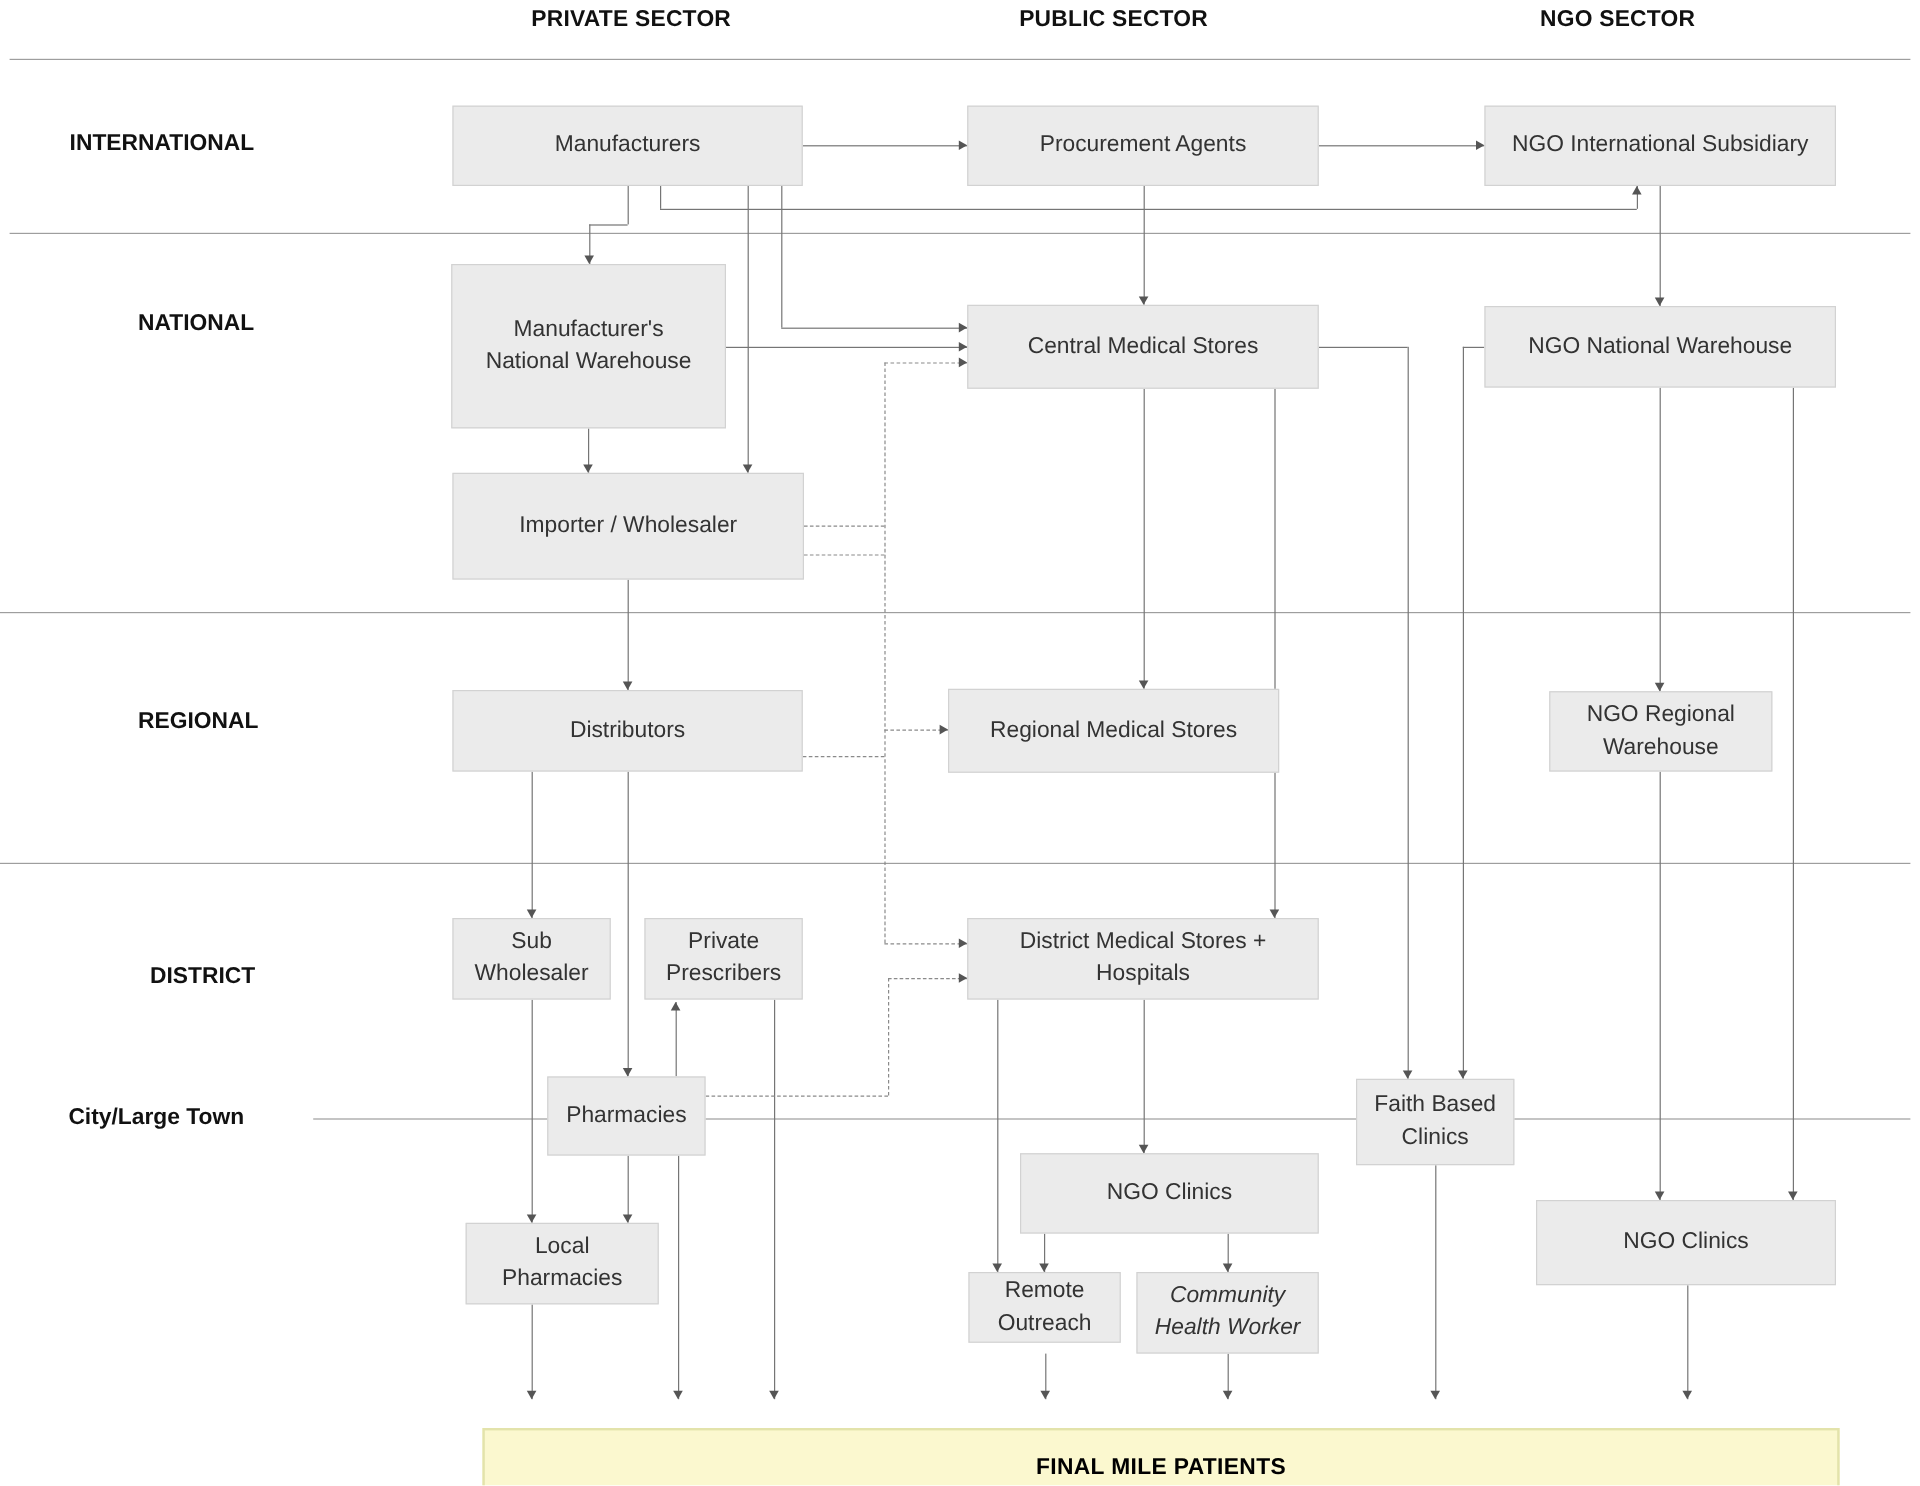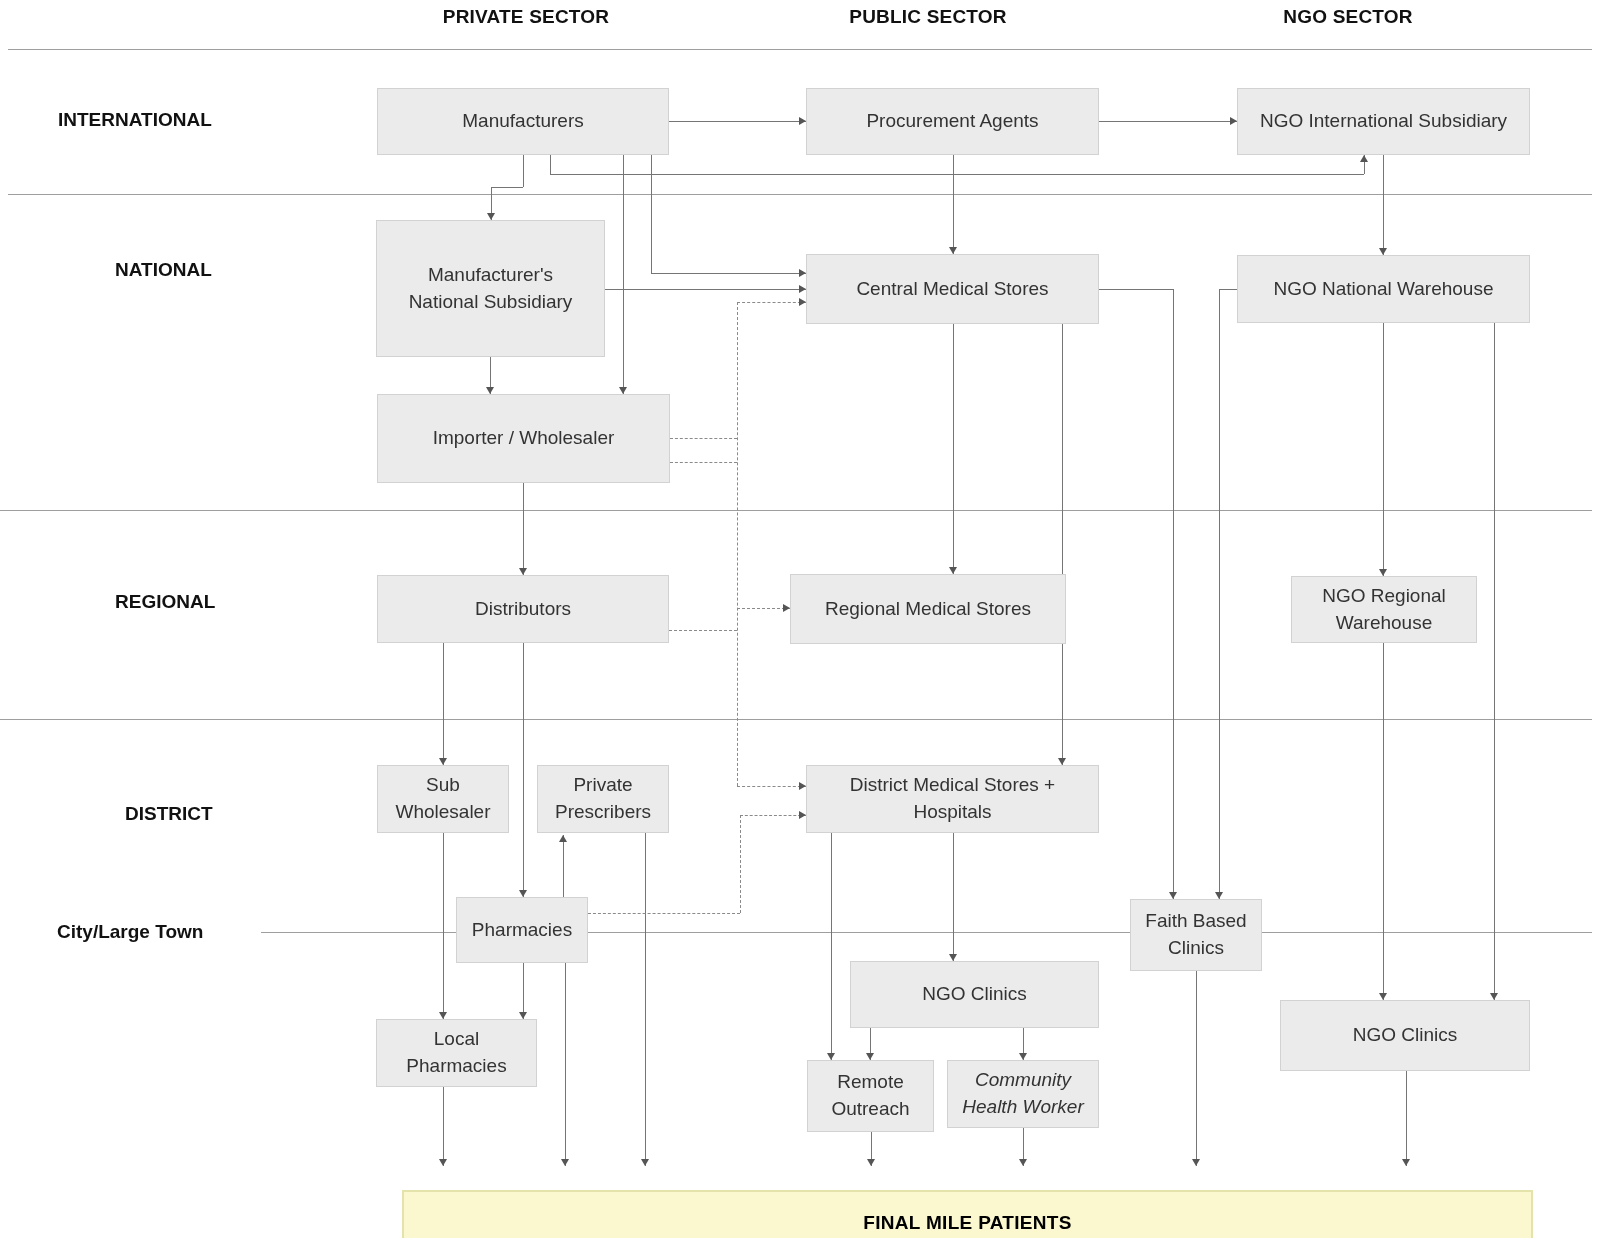--- a/index.html
+++ b/index.html
@@ -125,39 +125,39 @@
     <div class="sector-header" style="left: 1348px; top: 6px;">NGO SECTOR</div>
     <div class="level-label" style="left: 58px; top: 105px;">INTERNATIONAL</div>
     <div class="level-label" style="left: 115px; top: 255px;">NATIONAL</div>
     <div class="level-label" style="left: 115px; top: 587px;">REGIONAL</div>
     <div class="level-label" style="left: 125px; top: 799px;">DISTRICT</div>
     <div class="level-label" style="left: 57px; top: 917px;">City/Large Town</div>
     <div class="node" style="left: 377px; top: 88px; width: 292px; height: 67px;">Manufacturers</div>
     <div class="node" style="left: 806px; top: 88px; width: 293px; height: 67px;">Procurement Agents</div>
     <div class="node" style="left: 1237px; top: 88px; width: 293px; height: 67px;">NGO International Subsidiary</div>
     <div class="node" style="left: 376px; top: 220px; width: 229px; height: 137px;">Manufacturer's
-National Subsidiary</div>
+National Warehouse</div>
     <div class="node" style="left: 806px; top: 254px; width: 293px; height: 70px;">Central Medical Stores</div>
     <div class="node" style="left: 1237px; top: 255px; width: 293px; height: 68px;">NGO National Warehouse</div>
     <div class="node" style="left: 377px; top: 394px; width: 293px; height: 89px;">Importer / Wholesaler</div>
     <div class="node" style="left: 377px; top: 575px; width: 292px; height: 68px;">Distributors</div>
     <div class="node" style="left: 790px; top: 574px; width: 276px; height: 70px;">Regional Medical Stores</div>
     <div class="node" style="left: 1291px; top: 576px; width: 186px; height: 67px;">NGO Regional
 Warehouse</div>
     <div class="node" style="left: 377px; top: 765px; width: 132px; height: 68px;">Sub
 Wholesaler</div>
     <div class="node" style="left: 537px; top: 765px; width: 132px; height: 68px;">Private
 Prescribers</div>
     <div class="node" style="left: 806px; top: 765px; width: 293px; height: 68px;">District Medical Stores +
 Hospitals</div>
     <div class="node" style="left: 456px; top: 897px; width: 132px; height: 66px;">Pharmacies</div>
     <div class="node" style="left: 1130px; top: 899px; width: 132px; height: 72px;">Faith Based
 Clinics</div>
     <div class="node" style="left: 850px; top: 961px; width: 249px; height: 67px;">NGO Clinics</div>
-    <div class="node" style="left: 376px; top: 1019px; width: 161px; height: 68px;">Local
+    <div class="node" style="left: 388px; top: 1019px; width: 161px; height: 68px;">Local
 Pharmacies</div>
     <div class="node" style="left: 1280px; top: 1000px; width: 250px; height: 71px;">NGO Clinics</div>
-    <div class="node" style="left: 807px; top: 1060px; width: 127px; height: 72px;">Remote
+    <div class="node" style="left: 807px; top: 1060px; width: 127px; height: 59px;">Remote
 Outreach</div>
     <div class="node" style="left: 947px; top: 1060px; width: 152px; height: 68px; font-style: italic;">Community
 Health Worker</div>
     <div class="node final" style="left: 402px; top: 1166px; width: 1131px; height: 66px; margin-top: 24px;">FINAL MILE PATIENTS</div>
   </div>
 
 </body></html>

